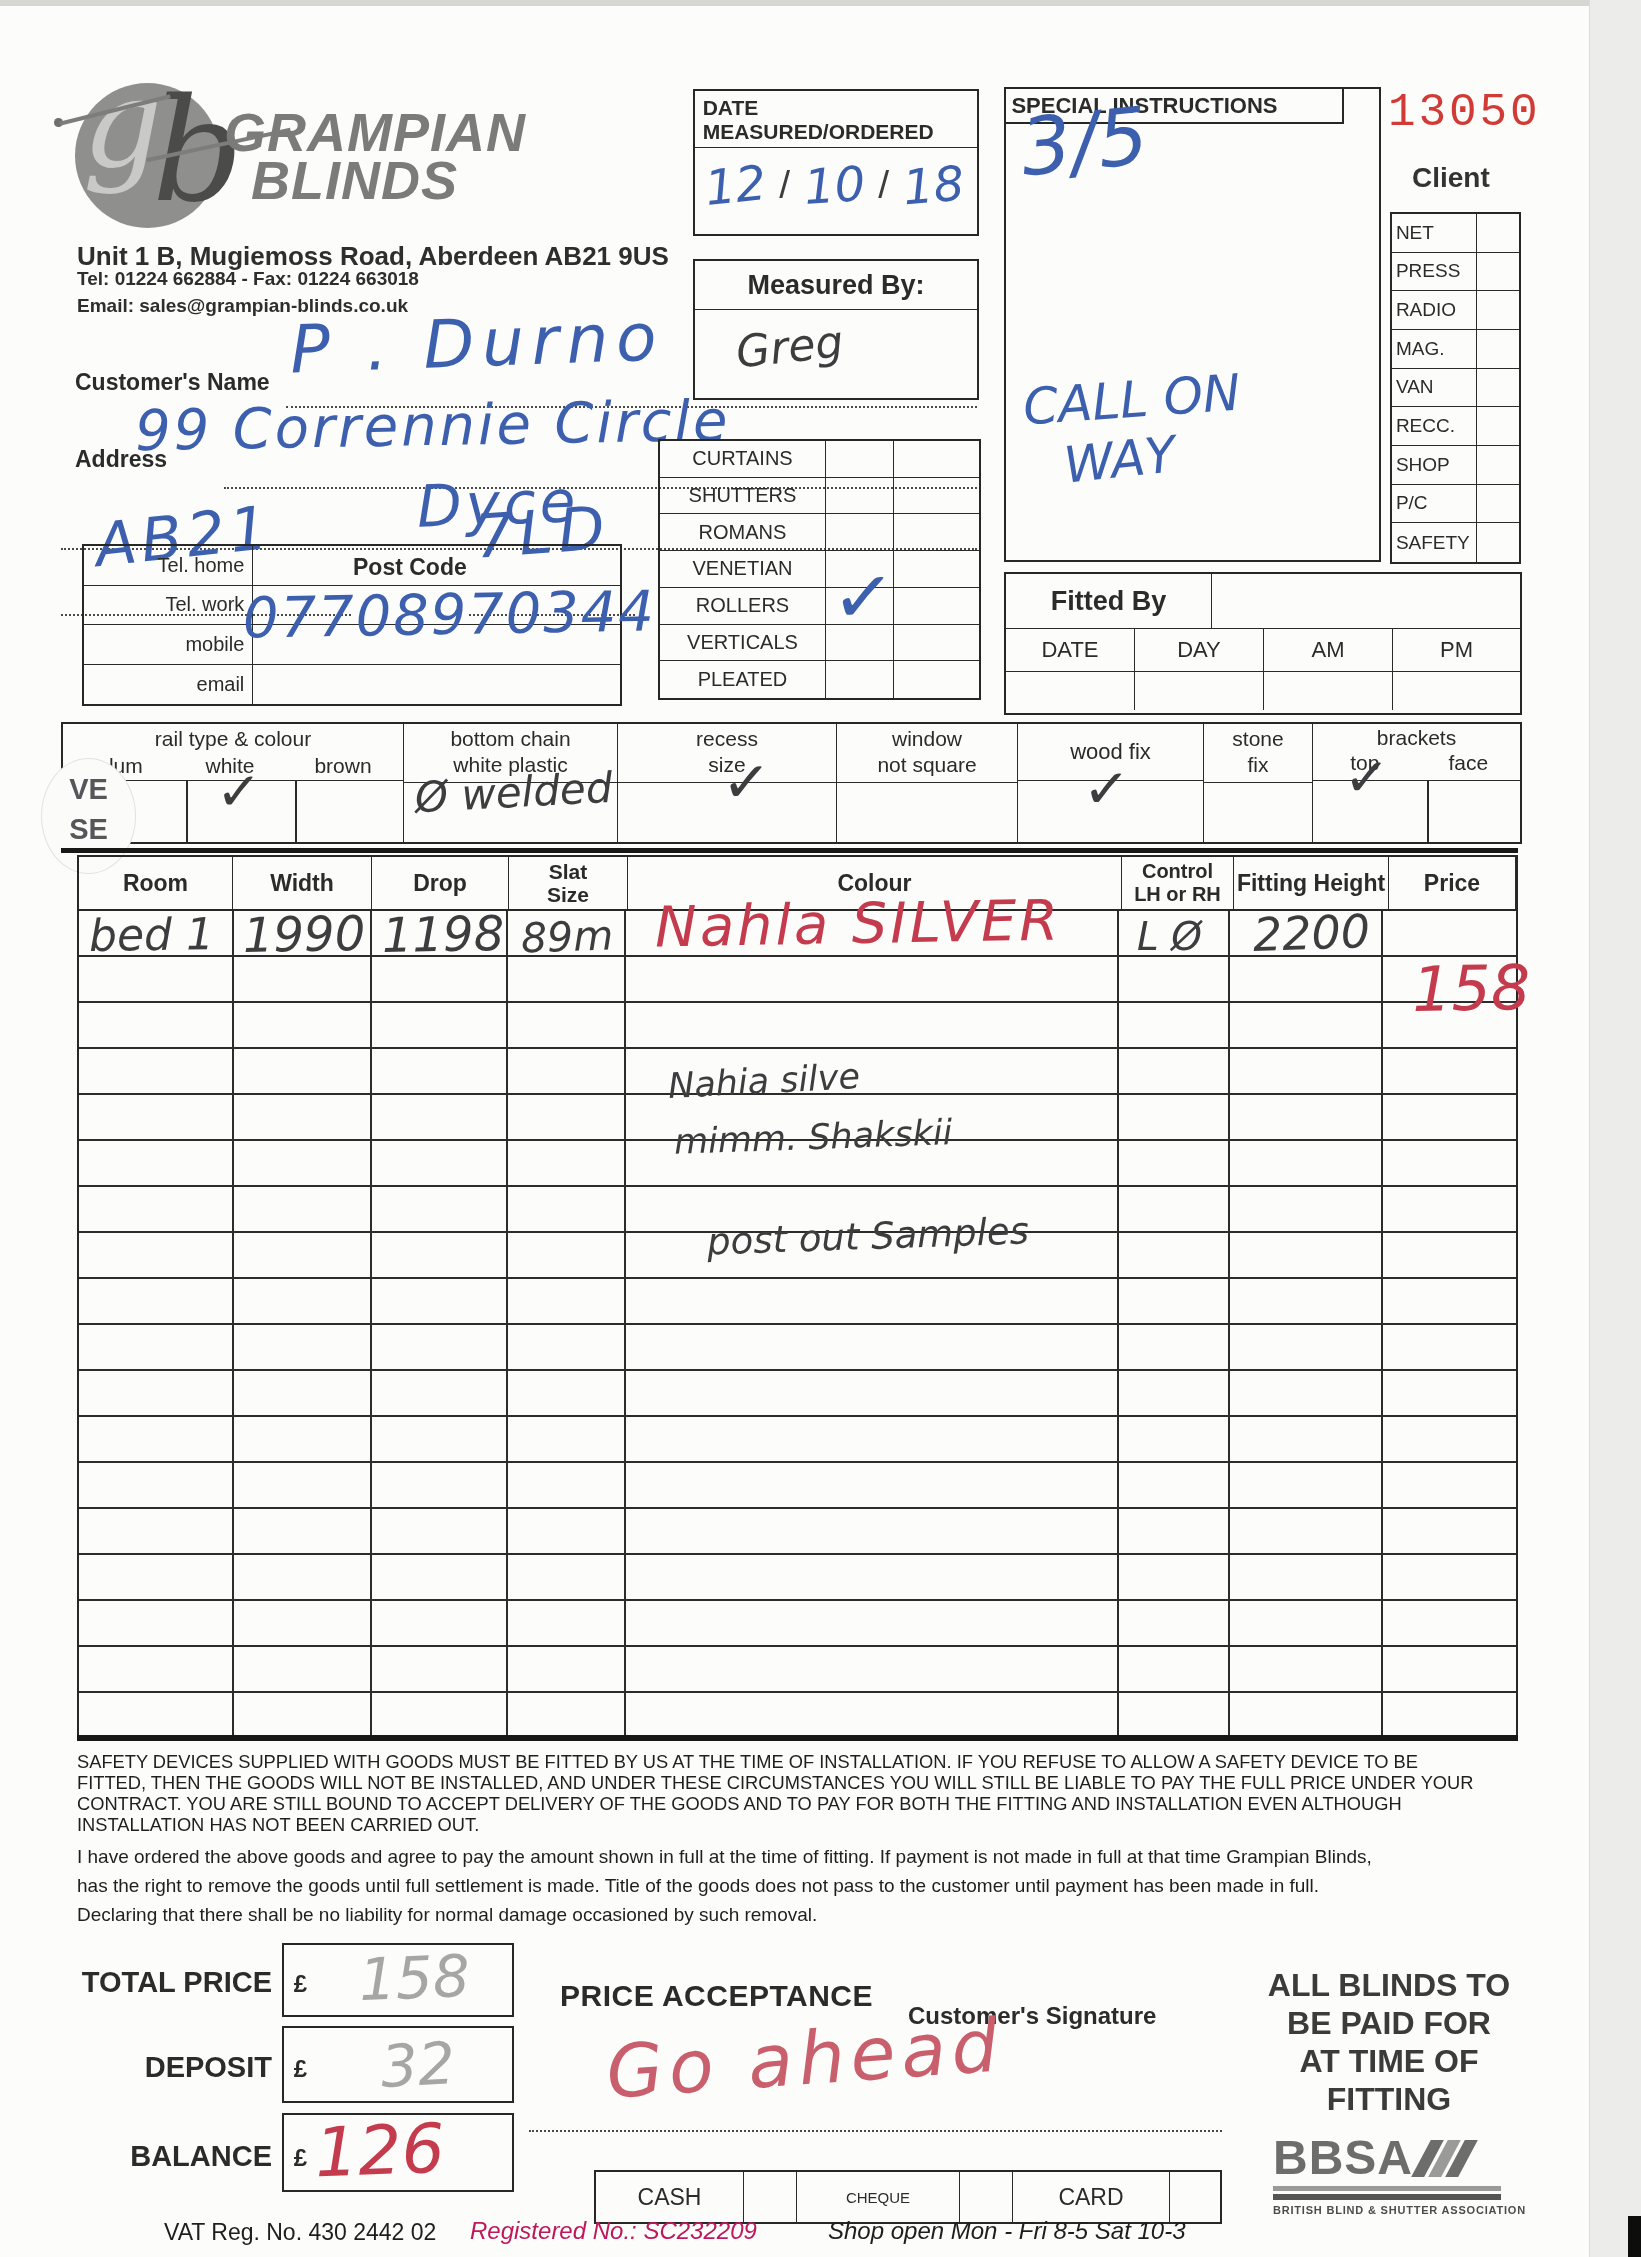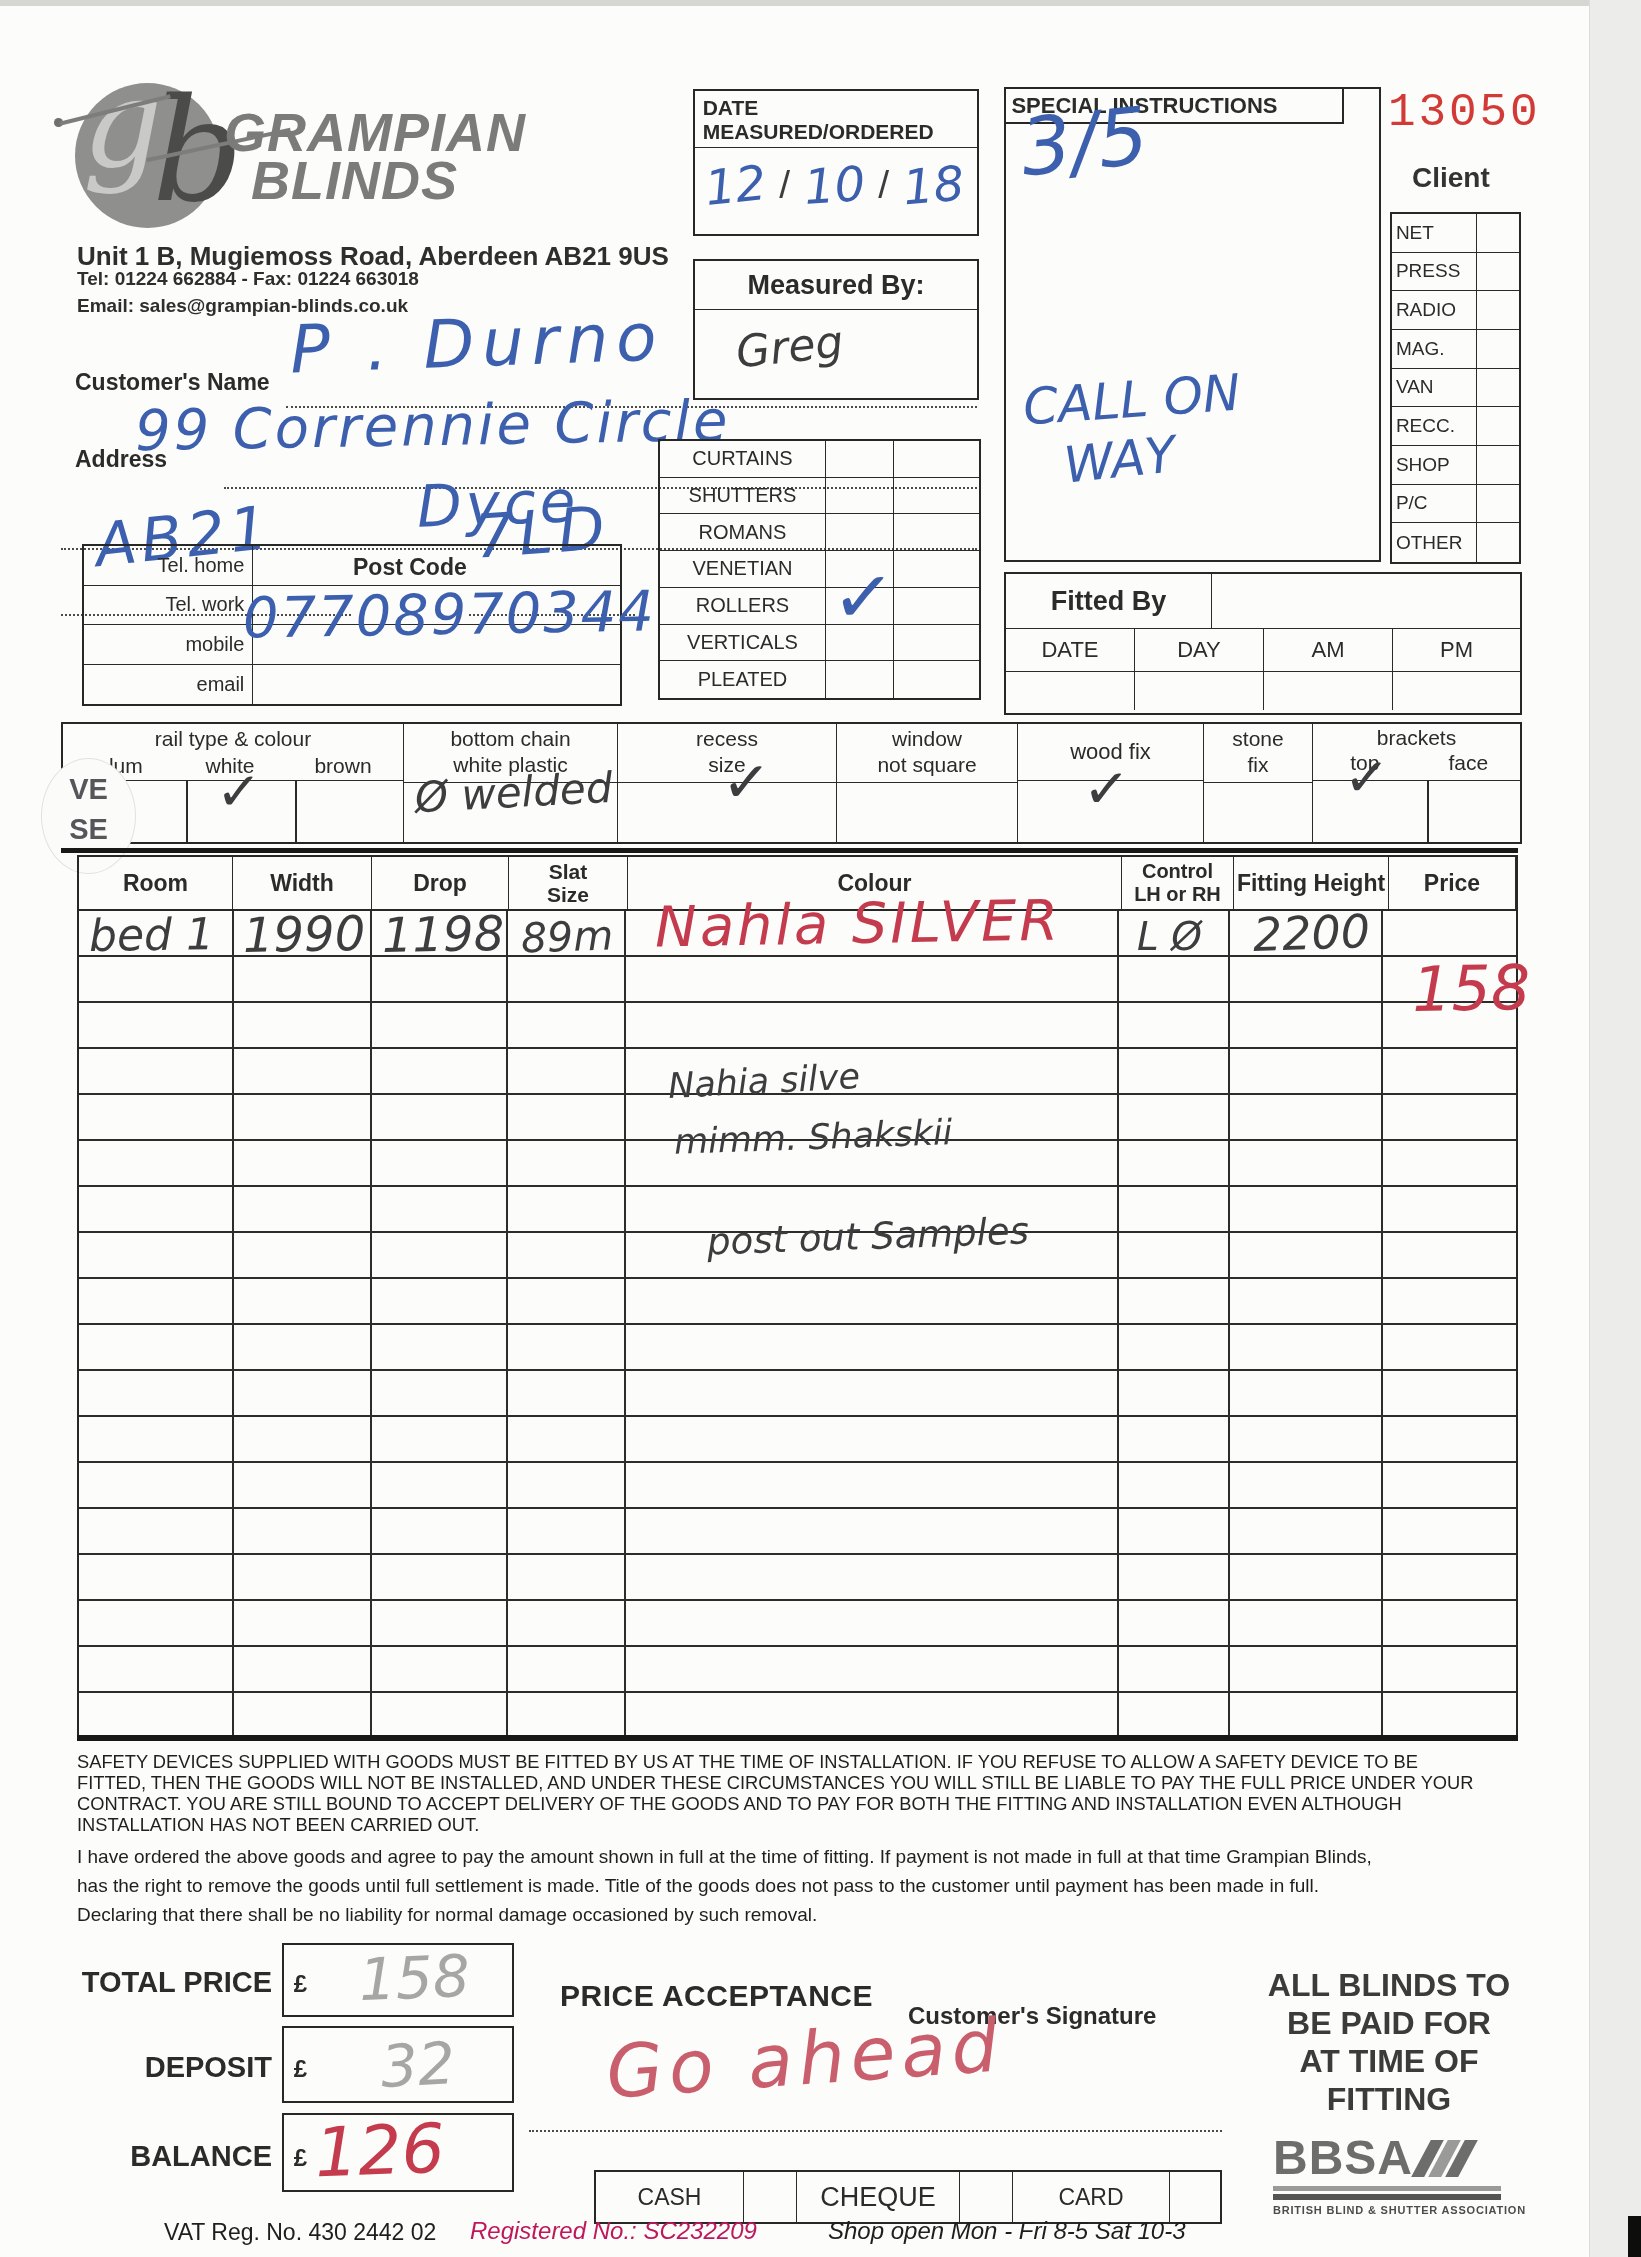--- a/index.html
+++ b/index.html
@@ -90,21 +90,21 @@
     <div class="cell" style="font-size:19px;padding-left:3.9px;">MAG.</div>
       <div class="cell nr"></div>
     <div class="cell" style="font-size:19px;padding-left:3.9px;">VAN</div>
       <div class="cell nr"></div>
     <div class="cell" style="font-size:19px;padding-left:3.9px;">RECC.</div>
       <div class="cell nr"></div>
     <div class="cell" style="font-size:19px;padding-left:3.9px;">SHOP</div>
       <div class="cell nr"></div>
     <div class="cell" style="font-size:19px;padding-left:3.9px;">P/C</div>
       <div class="cell nr"></div>
-    <div class="cell nb" style="font-size:19px;padding-left:3.9px;">OTHER</div>
+    <div class="cell nb" style="font-size:19px;padding-left:3.9px;">SAFETY</div>
       <div class="cell nr nb"></div>
   </div>
 
   <div class="abs bold" style="left:75px;top:369px;font-size:23px;">Customer's Name</div>
   <div class="abs hw blue" style="left:290px;top:311px;font-size:66px;transform:rotate(-2deg);letter-spacing:7.7px;">P . Durno</div>
   <div class="abs dotted" style="left:286px;top:406px;width:691px;"></div>
 
   <div class="abs bold" style="left:75px;top:446px;font-size:23px;">Address</div>
   <div class="abs hw blue" style="left:135px;top:398px;font-size:56px;transform:rotate(-1deg);letter-spacing:2.9px;">99 Corrennie Circle</div>
   <div class="abs dotted" style="left:224px;top:487px;width:753px;"></div>
@@ -314,21 +314,21 @@
   </div>
 
   <div class="abs bold" style="left:560px;top:1979px;font-size:30px;letter-spacing:0.5px;">PRICE ACCEPTANCE</div>
   <div class="abs bold" style="left:908px;top:2002px;font-size:24px;">Customer's Signature</div>
   <div class="abs hw pink" style="left:606px;top:2022px;font-size:73px;transform:rotate(-4deg);letter-spacing:5.8px;">Go ahead</div>
   <div class="abs dotted" style="left:529px;top:2130px;width:693px;"></div>
 
   <div class="abs b2" style="left:594px;top:2170px;height:50px;display:flex;">
     <div class="ctr" style="width:147px;border-right:1.9px solid #2a2a28;font-size:23px;">CASH</div>
     <div style="width:52px;border-right:1.9px solid #2a2a28;"></div>
-    <div class="ctr" style="width:162px;border-right:1.9px solid #2a2a28;font-size:27px;">CHEQUE</div>
+    <div class="ctr" style="width:162px;border-right:1.9px solid #2a2a28;font-size:15px;">CHEQUE</div>
     <div style="width:52px;border-right:1.9px solid #2a2a28;"></div>
     <div class="ctr" style="width:156px;border-right:1.9px solid #2a2a28;font-size:23px;">CARD</div>
     <div style="width:50px;"></div>
   </div>
 
   <div class="abs bold" style="left:1251px;top:1966px;width:276px;text-align:center;font-size:32px;line-height:38px;color:#3b3b39;">
     <div>ALL BLINDS TO</div>
     <div>BE PAID FOR</div>
     <div>AT TIME OF</div>
     <div>FITTING</div>

